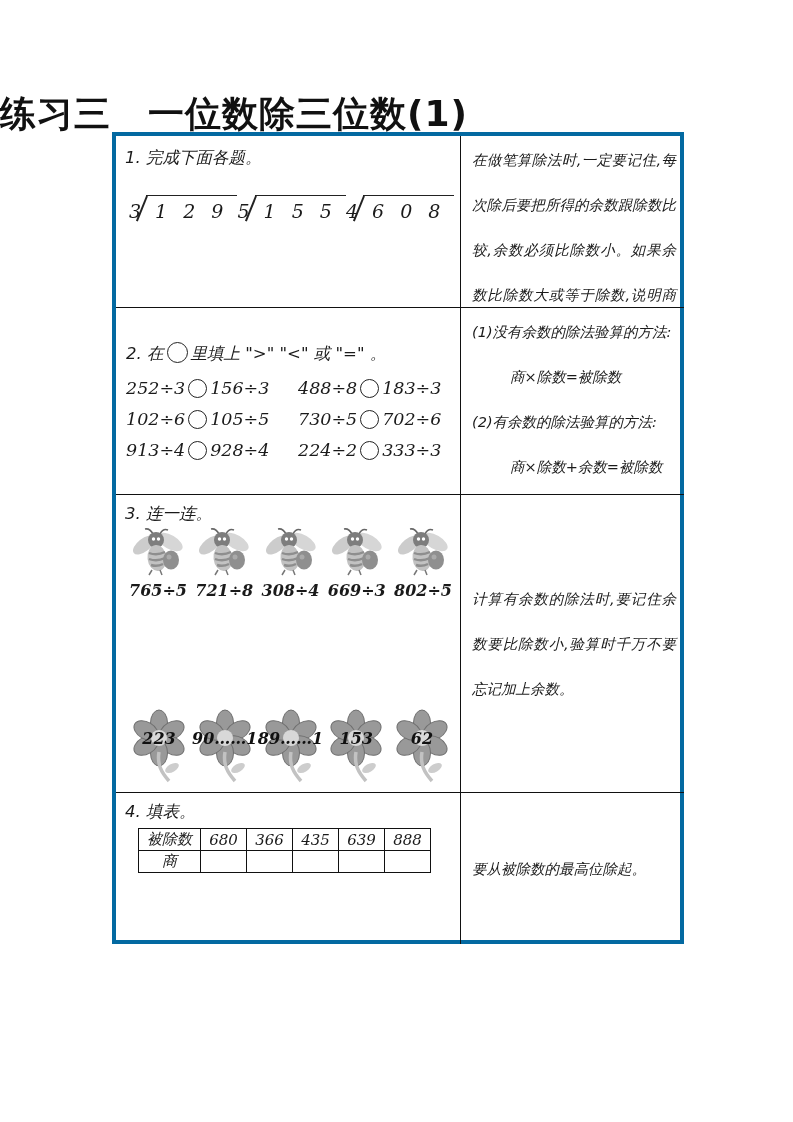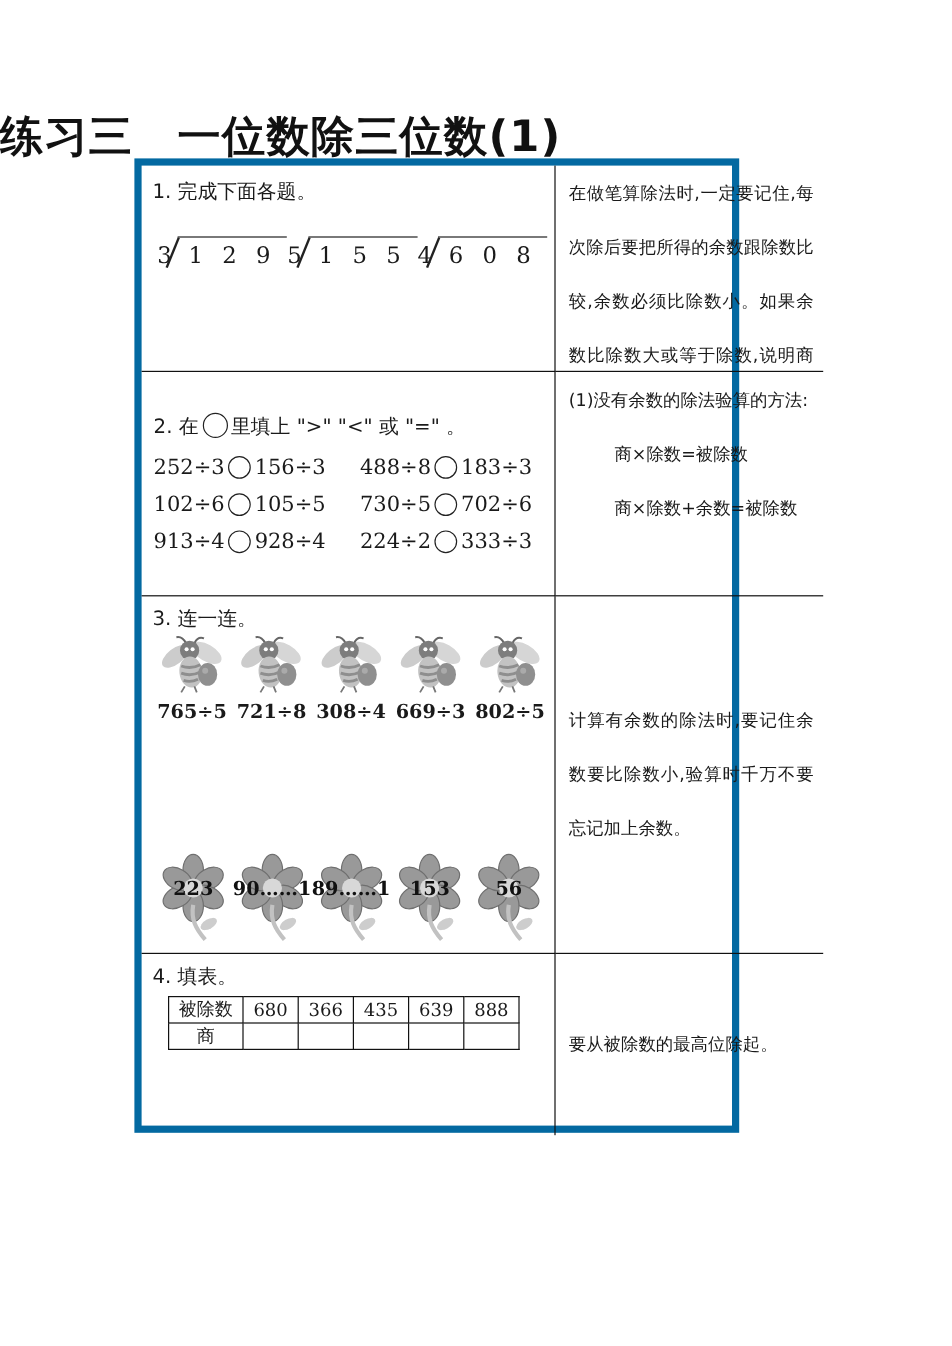--- a/index.html
+++ b/index.html
@@ -9,25 +9,26 @@
     font-family: "DejaVu Sans", sans-serif;
     color: #1a1a1a;
   }
   .page-title {
     position: absolute; top: 90px; left: 0; width: 100%;
     font-size: 36px; font-weight: bold;
     letter-spacing: 1px; color: #111;
   }
   .sheet {
     position: absolute; left: 112px; top: 132px;
-    width: 504px; height: 812px;
-    border: 6px solid #0369a1;
+    width: 572px; height: 812px;
+    border: 4px solid #0369a1;
     display: grid;
     grid-template-columns: 345px 223px;
     grid-template-rows: 172px 187px 298px 151px;
+    font-style: italic;
   }
   .cell { position: relative; overflow: hidden; }
   .lc { border-right: 1.5px solid #111; }
   .bb { border-bottom: 1.5px solid #111; }
 
   .heading { font-size: 16.5px; color: #1a1a1a; }
 
   
   .s1-left { padding: 11px 6px 0 9px; }
   .ld-row { display: flex; justify-content: space-between; margin-top: 26px; padding: 0 4px; }
@@ -165,20 +166,21 @@
       <div class="cmp"><span>102÷6</span><span class="circle"></span><span>105÷5</span></div>
       <div class="cmp"><span>730÷5</span><span class="circle"></span><span>702÷6</span></div>
       <div class="cmp"><span>913÷4</span><span class="circle"></span><span>928÷4</span></div>
       <div class="cmp"><span>224÷2</span><span class="circle"></span><span>333÷3</span></div>
     </div>
   </div>
 
   <div class="cell bb note-cell">
     <div class="note-line">(1)没有余数的除法验算的方法:</div>
     <div class="note-line formula">商×除数=被除数</div>
+    <div class="note-line">(2)有余数的除法验算的方法:</div>
     <div class="note-line formula">商×除数+余数=被除数</div>
   </div>
 
   <div class="cell lc bb s3-left">
     <div class="heading">3. 连一连。</div>
     <div class="icon-row">
       <div class="bee-block">
         <svg width="56" height="50">
             <use href="#bee"></use>
           </svg>
@@ -231,21 +233,21 @@
       <div class="flower-block">
         <svg width="64" height="78">
             <use href="#flower"></use>
           </svg>
         <span class="flower-num">153</span>
       </div>
       <div class="flower-block">
         <svg width="64" height="78">
             <use href="#flower"></use>
           </svg>
-        <span class="flower-num">56</span>
+        <span class="flower-num">62</span>
       </div>
     </div>
   </div>
 
   <div class="cell bb note-cell v-center">
     <p class="note">计算有余数的除法时,要记住余数要比除数小,验算时千万不要忘记加上余数。</p>
   </div>
 
   <div class="cell lc s4-left">
     <div class="heading">4. 填表。</div>

